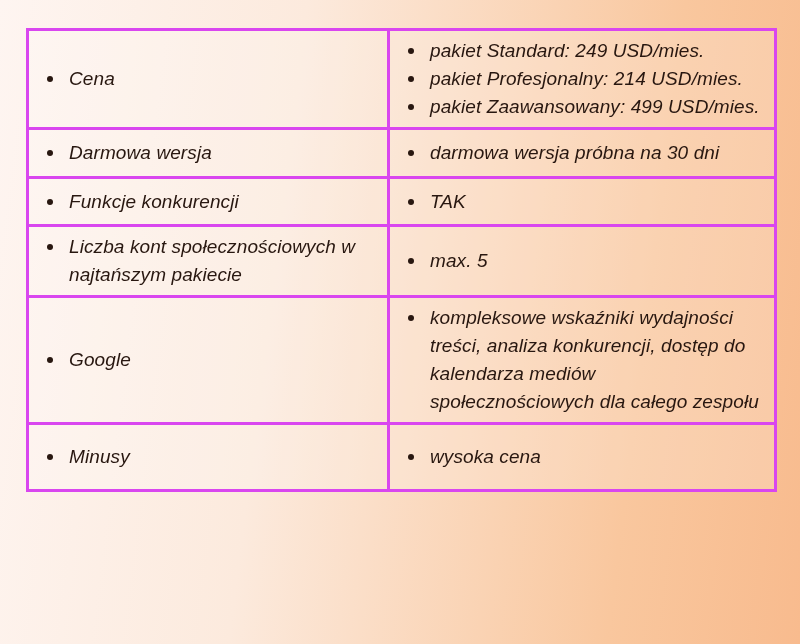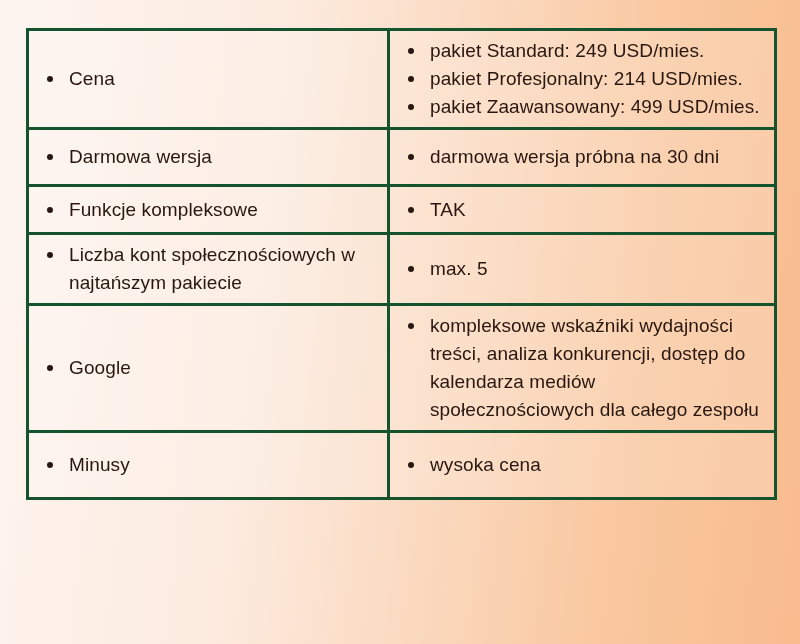--- a/index.html
+++ b/index.html
@@ -17,31 +17,32 @@
   }
   table.comparison {
     position: absolute;
     left: 26px;
     top: 28px;
     width: 748px;
     border-collapse: collapse;
     table-layout: fixed;
   }
   table.comparison td {
-    border: 3px solid #14532d;
+    border: 3px solid #d946ef;
     vertical-align: middle;
     padding: 6px 14px 6px 16px;
     background: rgba(255, 255, 255, 0.20);
+    font-style: italic;
   }
   col.feature-col { width: 361px; }
   col.value-col   { width: 387px; }
 
   
   tr:nth-child(1) { height: 94px; }
-  tr:nth-child(2) { height: 57px; }
+  tr:nth-child(2) { height: 49px; }
   tr:nth-child(3) { height: 48px; }
   tr:nth-child(4) { height: 49px; }
   tr:nth-child(5) { height: 72px; }
   tr:nth-child(6) { height: 67px; }
   tr:nth-child(7) { height: 124px; }
   tr:nth-child(8) { height: 60px; }
 
   ul.bullet-list {
     margin: 0;
     padding: 0;
@@ -118,21 +119,21 @@
               <span class="txt">darmowa wersja próbna na 30 dni</span>
             </li>
           </ul>
         </td>
       </tr>
       <tr>
         <td>
           <ul class="bullet-list">
             <li class="bullet-item">
               <span class="dot"></span>
-              <span class="txt">Funkcje kompleksowe</span>
+              <span class="txt">Funkcje konkurencji</span>
             </li>
           </ul>
         </td>
         <td>
           <ul class="bullet-list">
             <li class="bullet-item">
               <span class="dot"></span>
               <span class="txt">TAK</span>
             </li>
           </ul>

